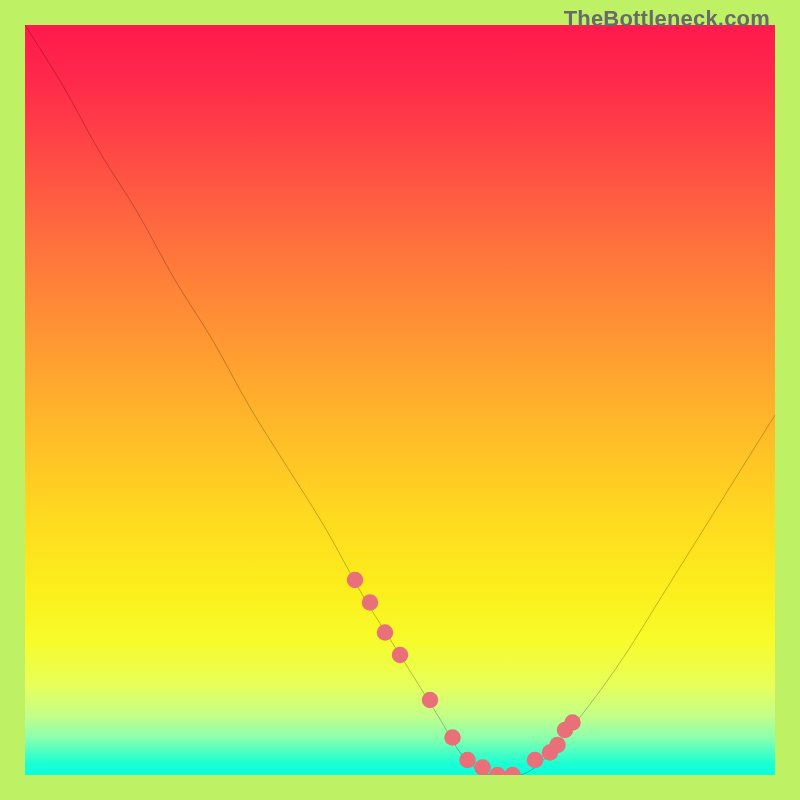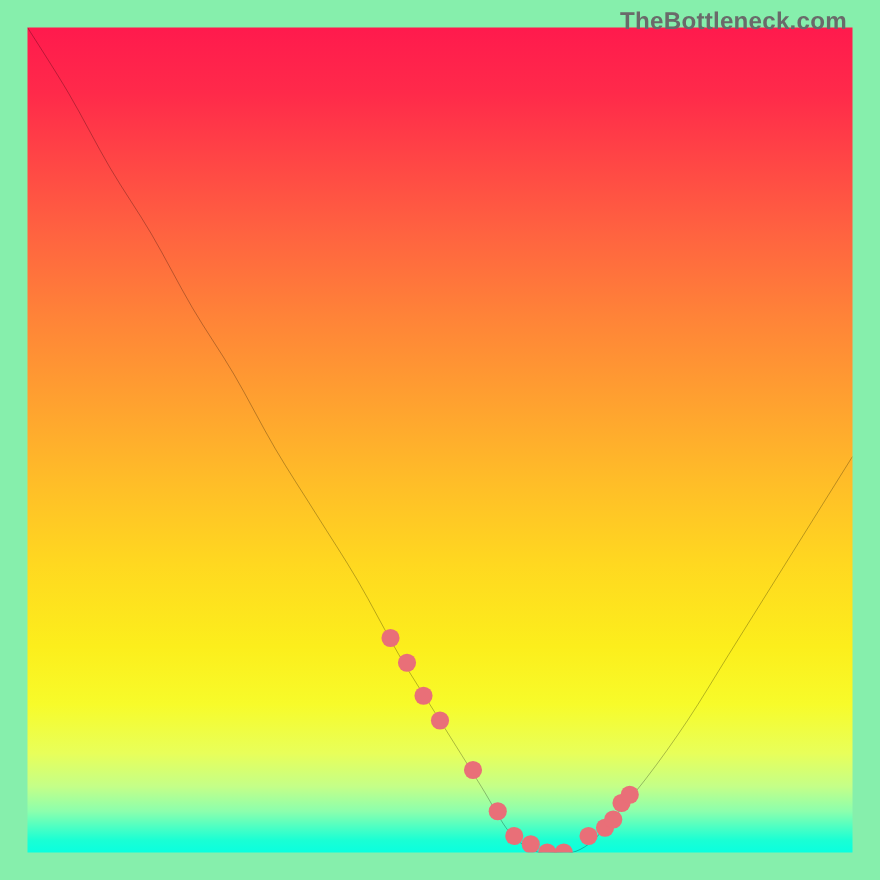--- a/index.html
+++ b/index.html
@@ -1,21 +1,21 @@
 <!DOCTYPE html>
 <html><head>
 <meta charset="utf-8">
 <style>
   * { margin: 0; padding: 0; box-sizing: border-box; }
   html, body { width: 800px; height: 800px; overflow: hidden; background: #000; }
   .chart-container {
     position: relative;
     width: 800px;
     height: 800px;
-    background: #86efac;
+    background: #bef264;
   }
   .plot-area {
     position: absolute;
     left: 25px;
     top: 25px;
     width: 750px;
     height: 750px;
   }
   .gradient-bg {
     position: absolute;

